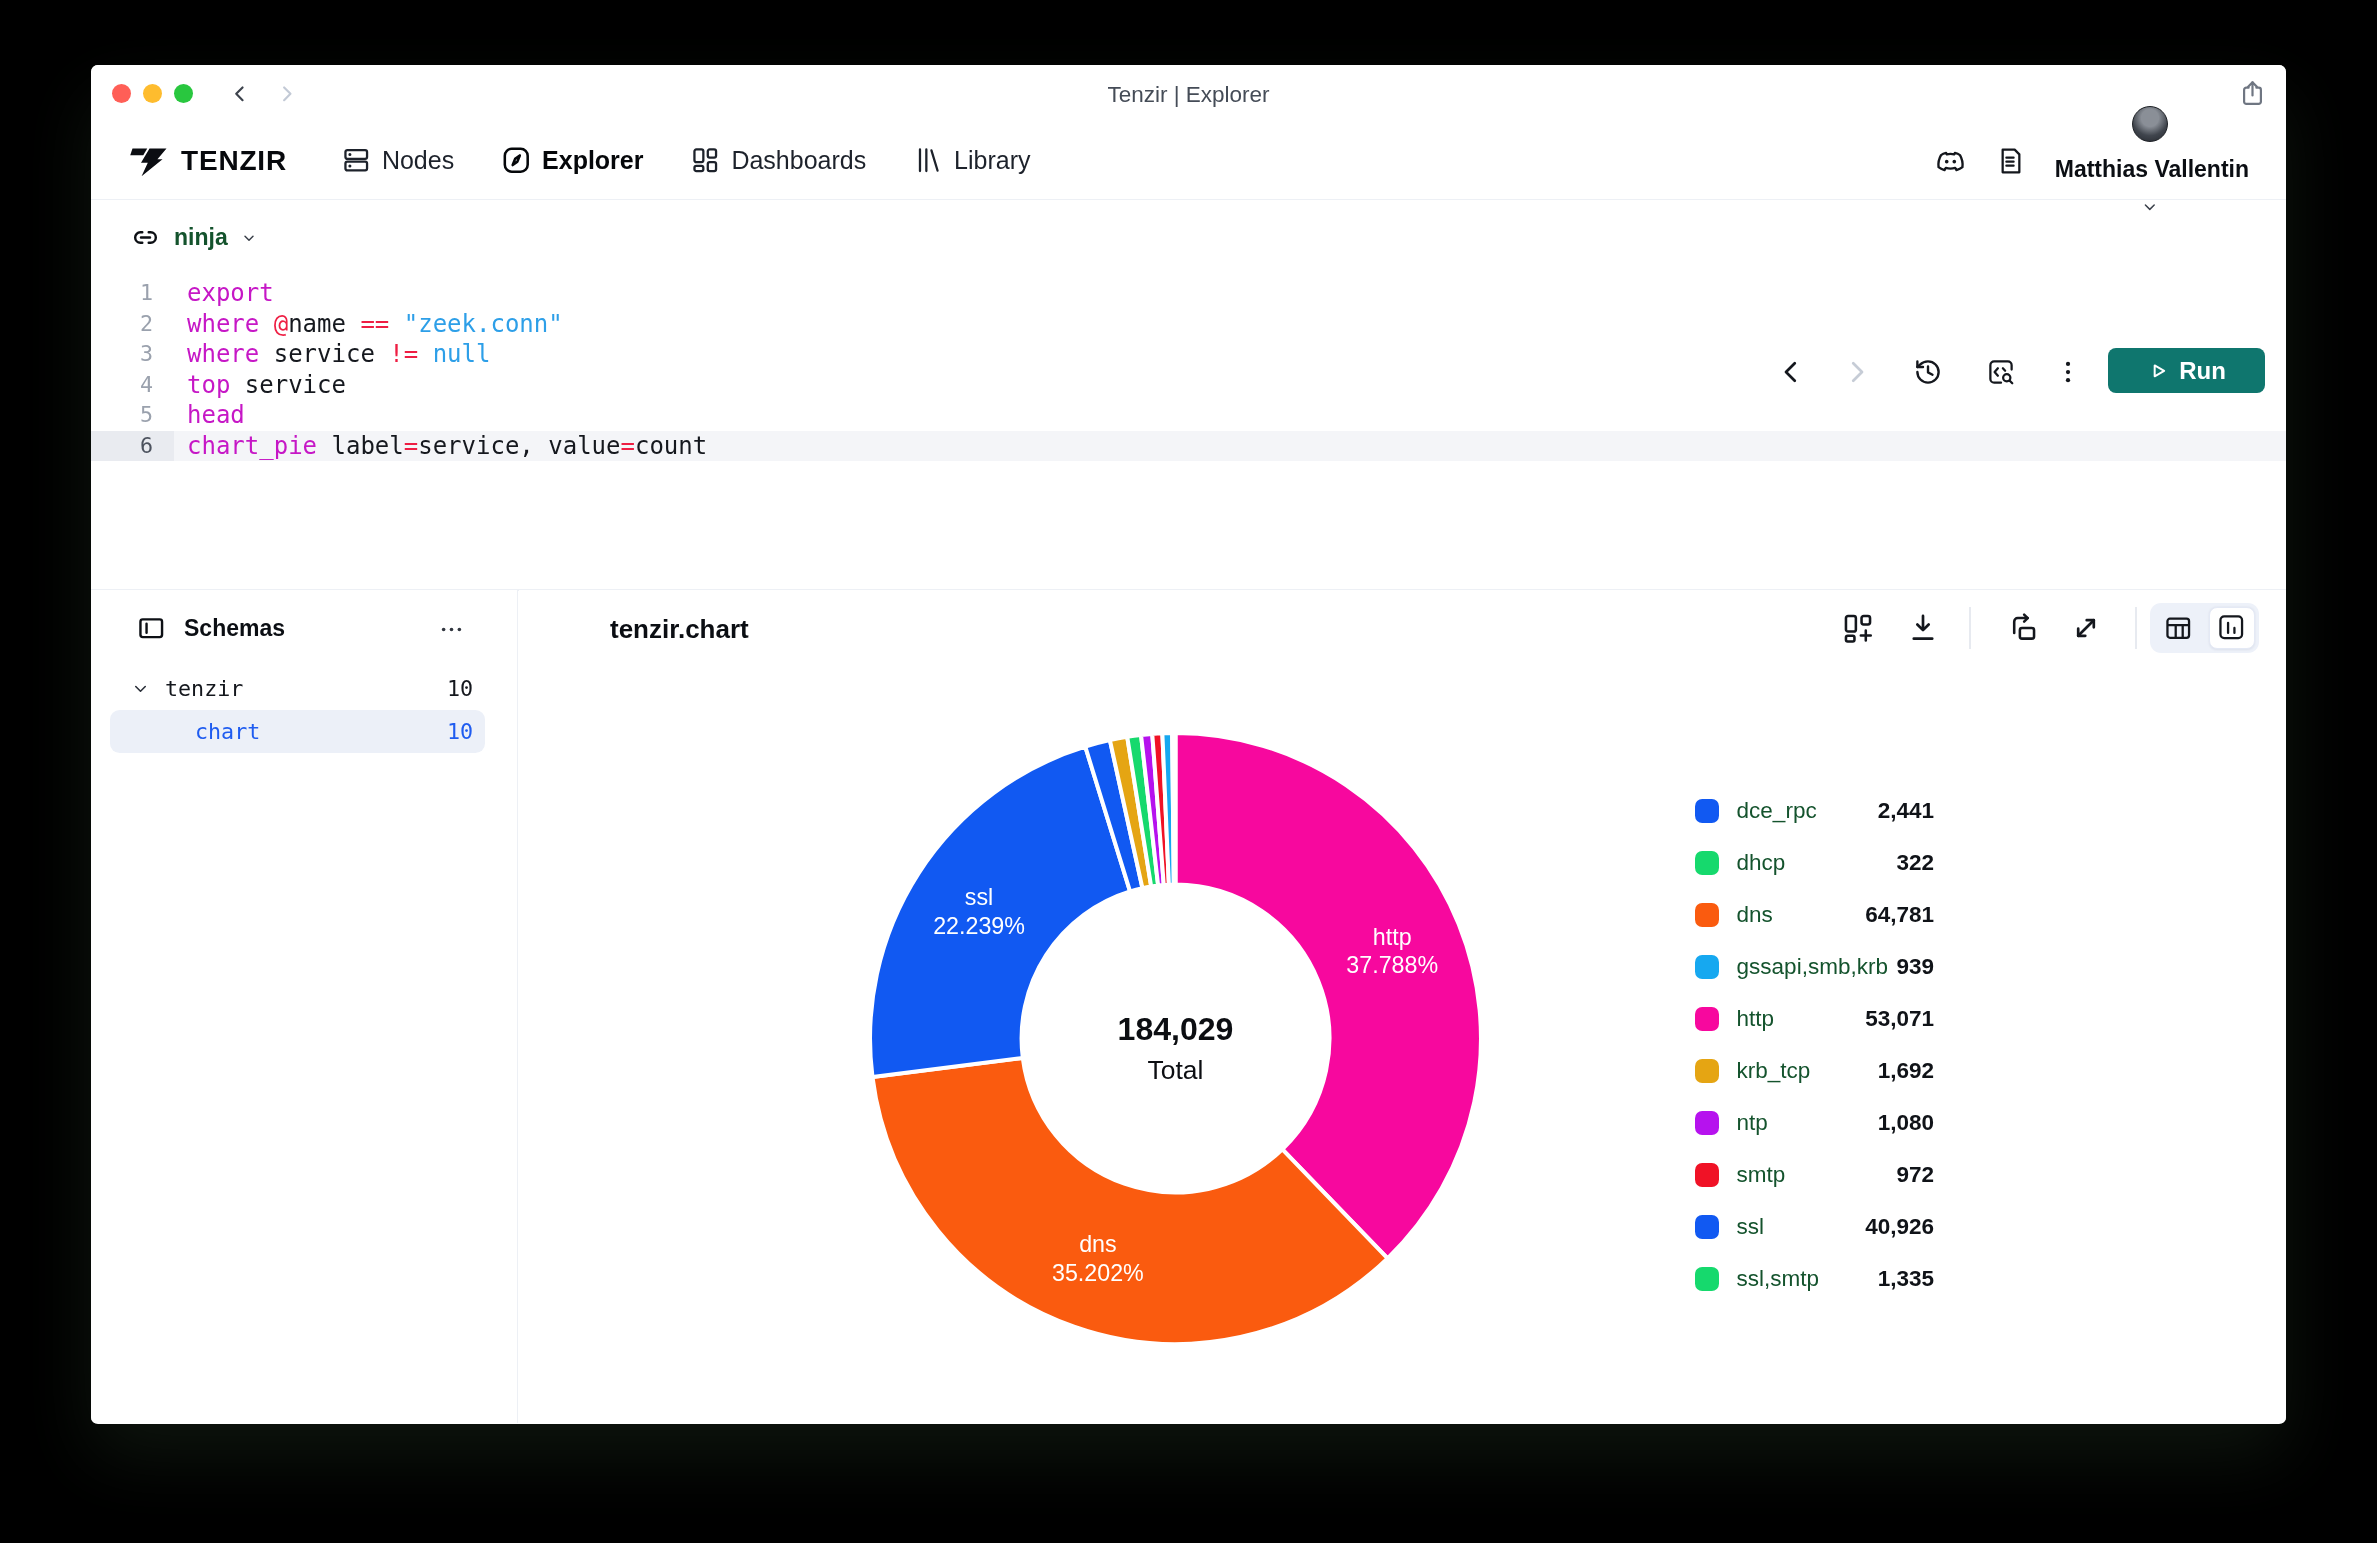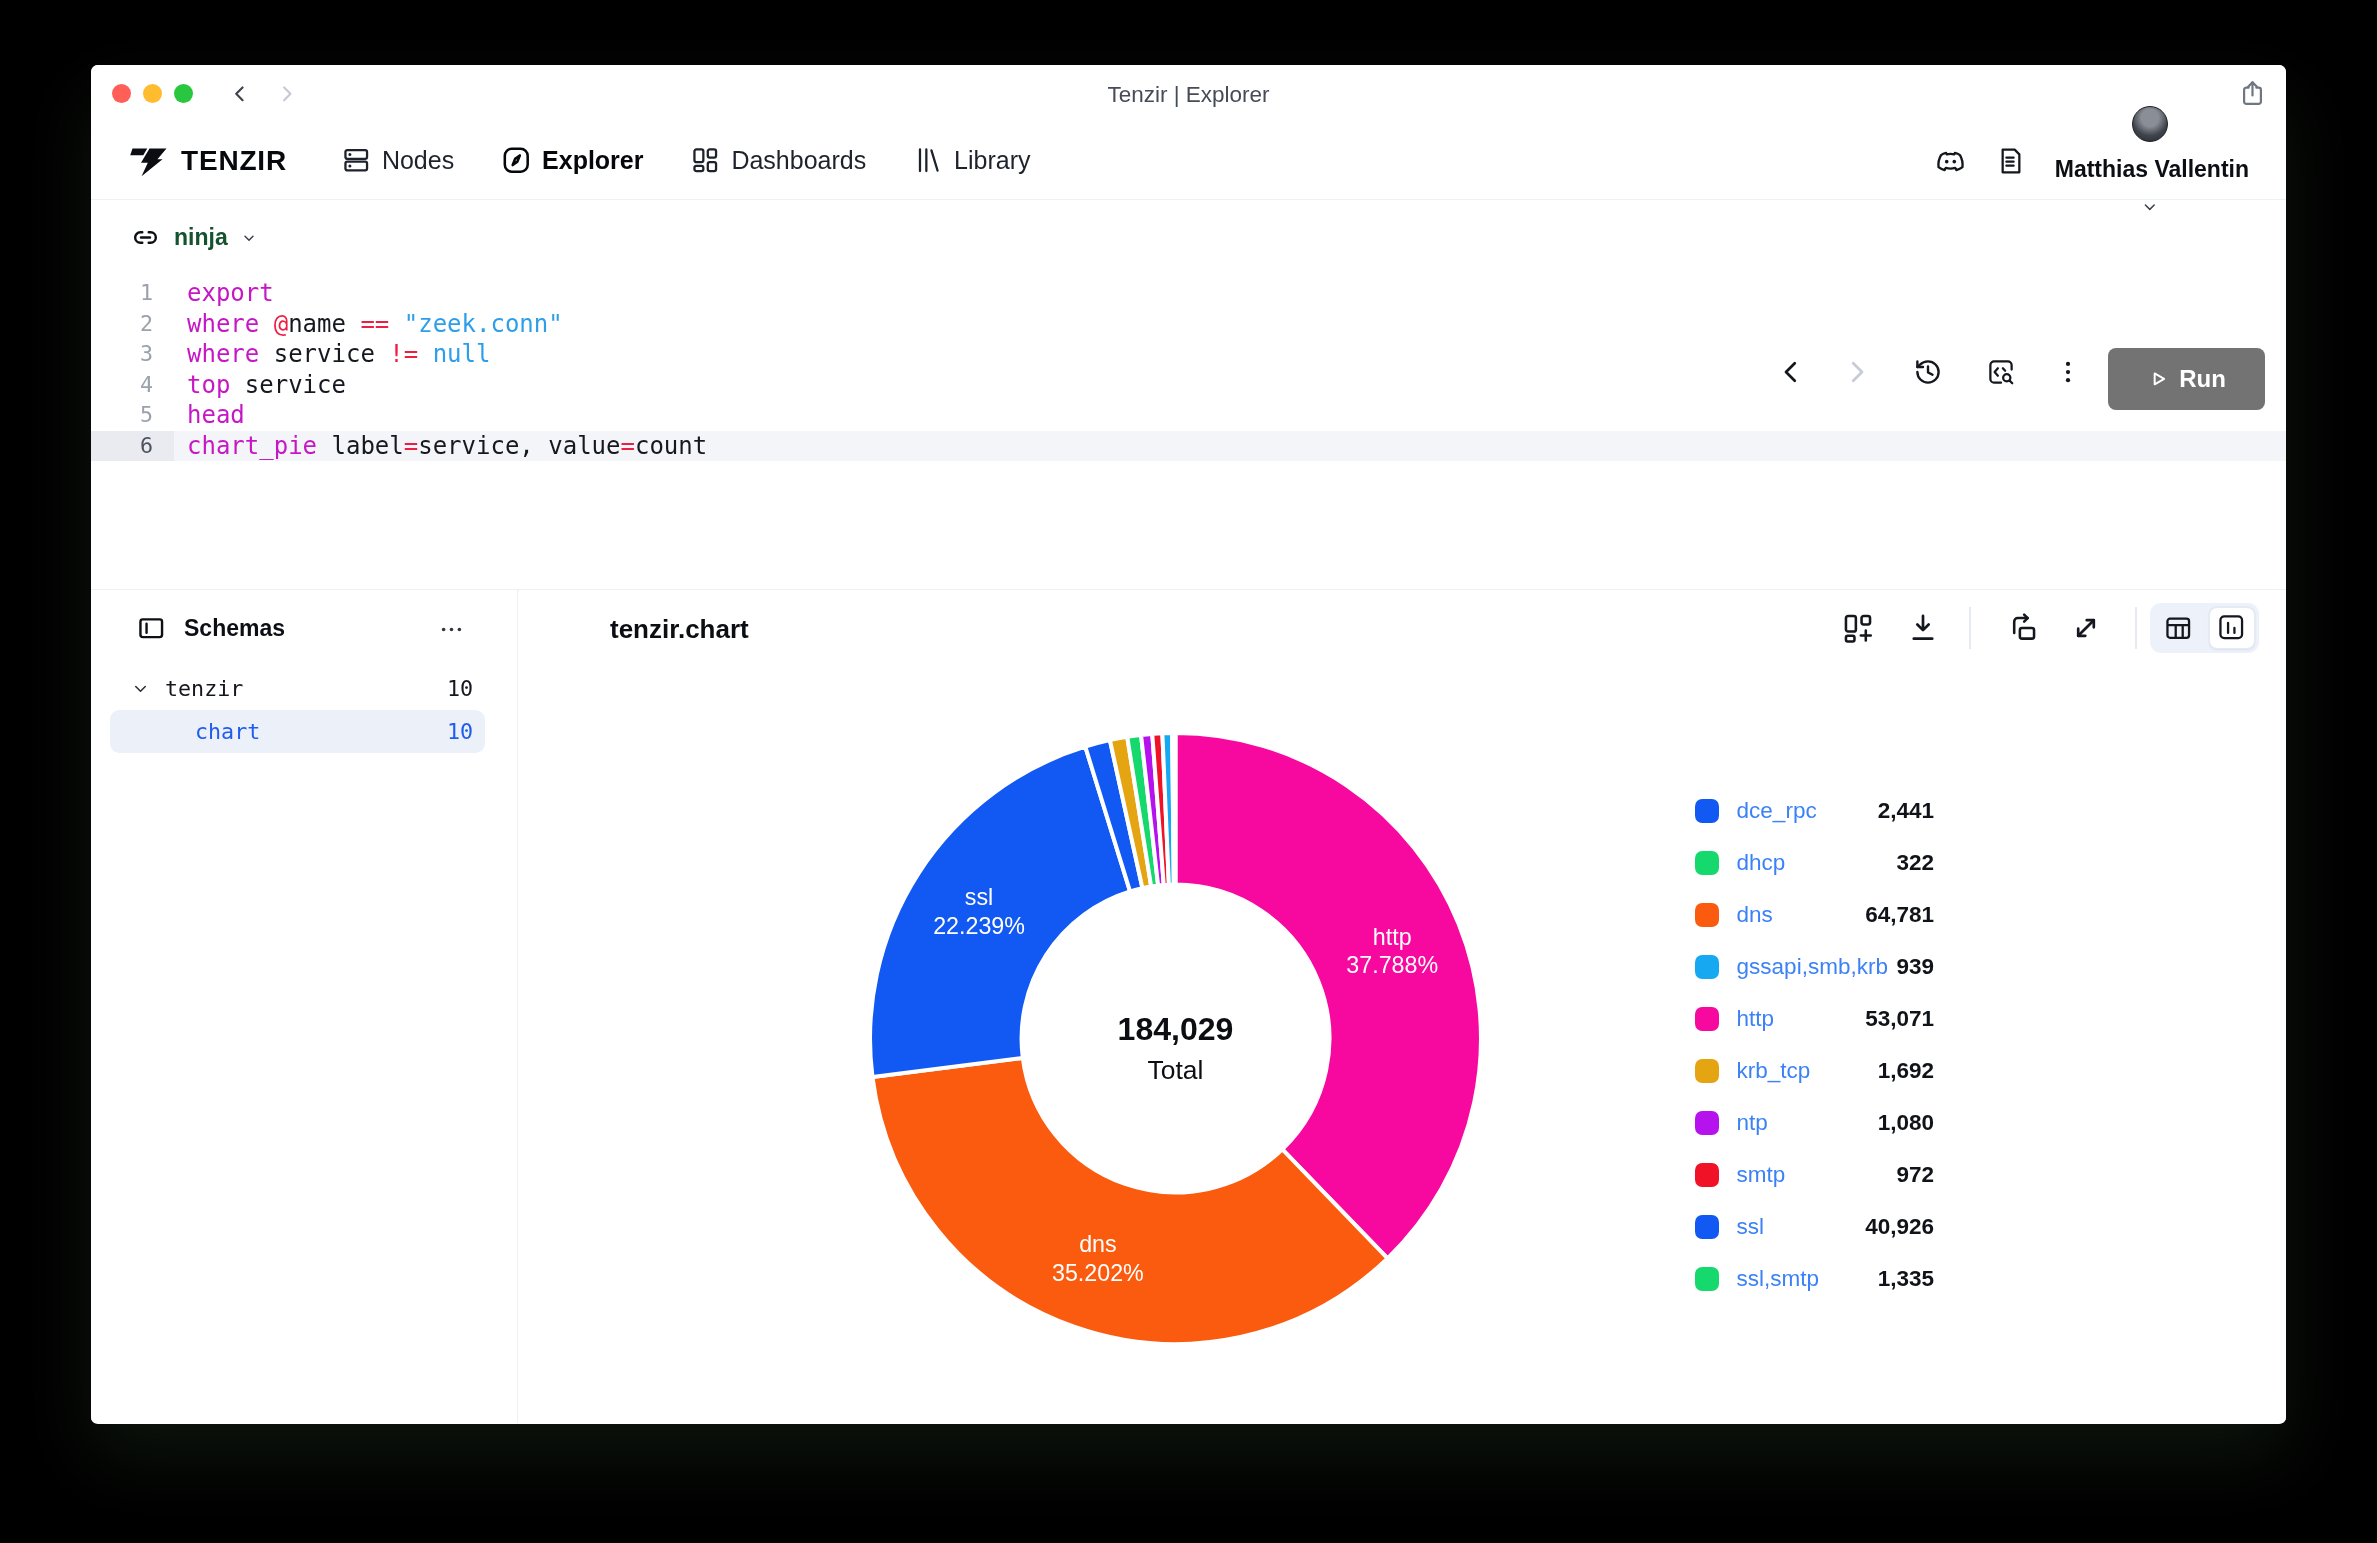--- a/index.html
+++ b/index.html
@@ -35,21 +35,21 @@
   .user-name { font-size:23px; font-weight:600; color:#0b0e13; margin-left:3.2px; }
   .chev-sm { width:17.6px; height:17.6px; color:#3a404a; }
 
   
   .etoolbar { position:absolute; left:0; top:135px; width:100%; height:75px; }
   .pipe-sel { position:absolute; left:39px; top:0; height:75px; display:flex; align-items:center; gap:13px; cursor:pointer; }
   .link-icon { width:31px; height:31px; color:#0d1015; }
   .pipe-name { font-size:23px; font-weight:700; color:#14532d; }
   .eicon { position:absolute; top:157px; width:30px; height:30px; color:#14171d; }
   .eicon.disabled { color:#c6ccd6; }
-  .run-btn { position:absolute; left:2017px; top:148px; width:157px; height:62px; border-radius:8px; background:#737373; display:flex; align-items:center; justify-content:center; gap:10.4px; cursor:pointer; }
+  .run-btn { position:absolute; left:2017px; top:148px; width:157px; height:45px; border-radius:8px; background:#0f766e; display:flex; align-items:center; justify-content:center; gap:10.4px; cursor:pointer; }
   .run-btn .picon { width:21.7px; height:21.7px; }
   .run-label { font-size:24px; font-weight:700; color:#fff; }
 
   
   .code { position:absolute; left:0; top:213px; width:100%; font-family:"DejaVu Sans Mono", monospace; }
   .code-line { display:flex; height:30.5px; line-height:30.5px; align-items:center; }
   .code-line .gut { width:83px; padding-right:21px; text-align:right; font-size:21.7px; color:#9aa1ad; flex:none; }
   .code-line .src { padding-left:13px; font-size:24px; white-space:pre; color:#15181e; }
   .code-line.active { background:#f4f5f8; }
   .code-line.active .gut { background:#e9ebf0; color:#4c525e; }
@@ -80,21 +80,21 @@
   .rsep { position:absolute; top:17px; width:1.6px; height:42px; background:#e7eaf0; }
   .view-toggle { position:absolute; left:1631px; top:13px; width:109px; height:50px; border-radius:11.2px; background:#edf1f9; }
   .vt-btn { position:absolute; top:9.6px; width:30.5px; height:30.5px; color:#14171d; cursor:pointer; }
   .vt-sel { position:absolute; left:59px; top:4px; width:46px; height:42px; background:#fff; border:1.6px solid #e4e9f5; border-radius:8px; box-shadow:0 0.8px 2.4px rgba(30,40,80,.08); }
   .vt-sel .vticon { position:absolute; left:6.4px; top:4px; width:30.5px; height:30.5px; color:#14171d; }
 
   .pie-wrap { position:absolute; left:339px; top:131px; width:635px; height:635px; }
   .legend { position:absolute; left:1176px; top:195px; width:239px; }
   .legend-row { position:relative; height:52px; display:flex; align-items:center; cursor:pointer; }
   .legend-swatch { width:24px; height:24px; border-radius:7.2px; flex:none; }
-  .legend-label { margin-left:17.6px; font-size:22.5px; color:#3b82f6; }
+  .legend-label { margin-left:17.6px; font-size:22.5px; color:#14532d; }
   .legend-value { margin-left:auto; font-size:22.5px; font-weight:600; color:#101318; }
 
   svg.icon { display:block; width:100%; height:100%; }
 </style>
 </head>
 <body>
 
 <div class="window">
 
   <div class="titlebar">

